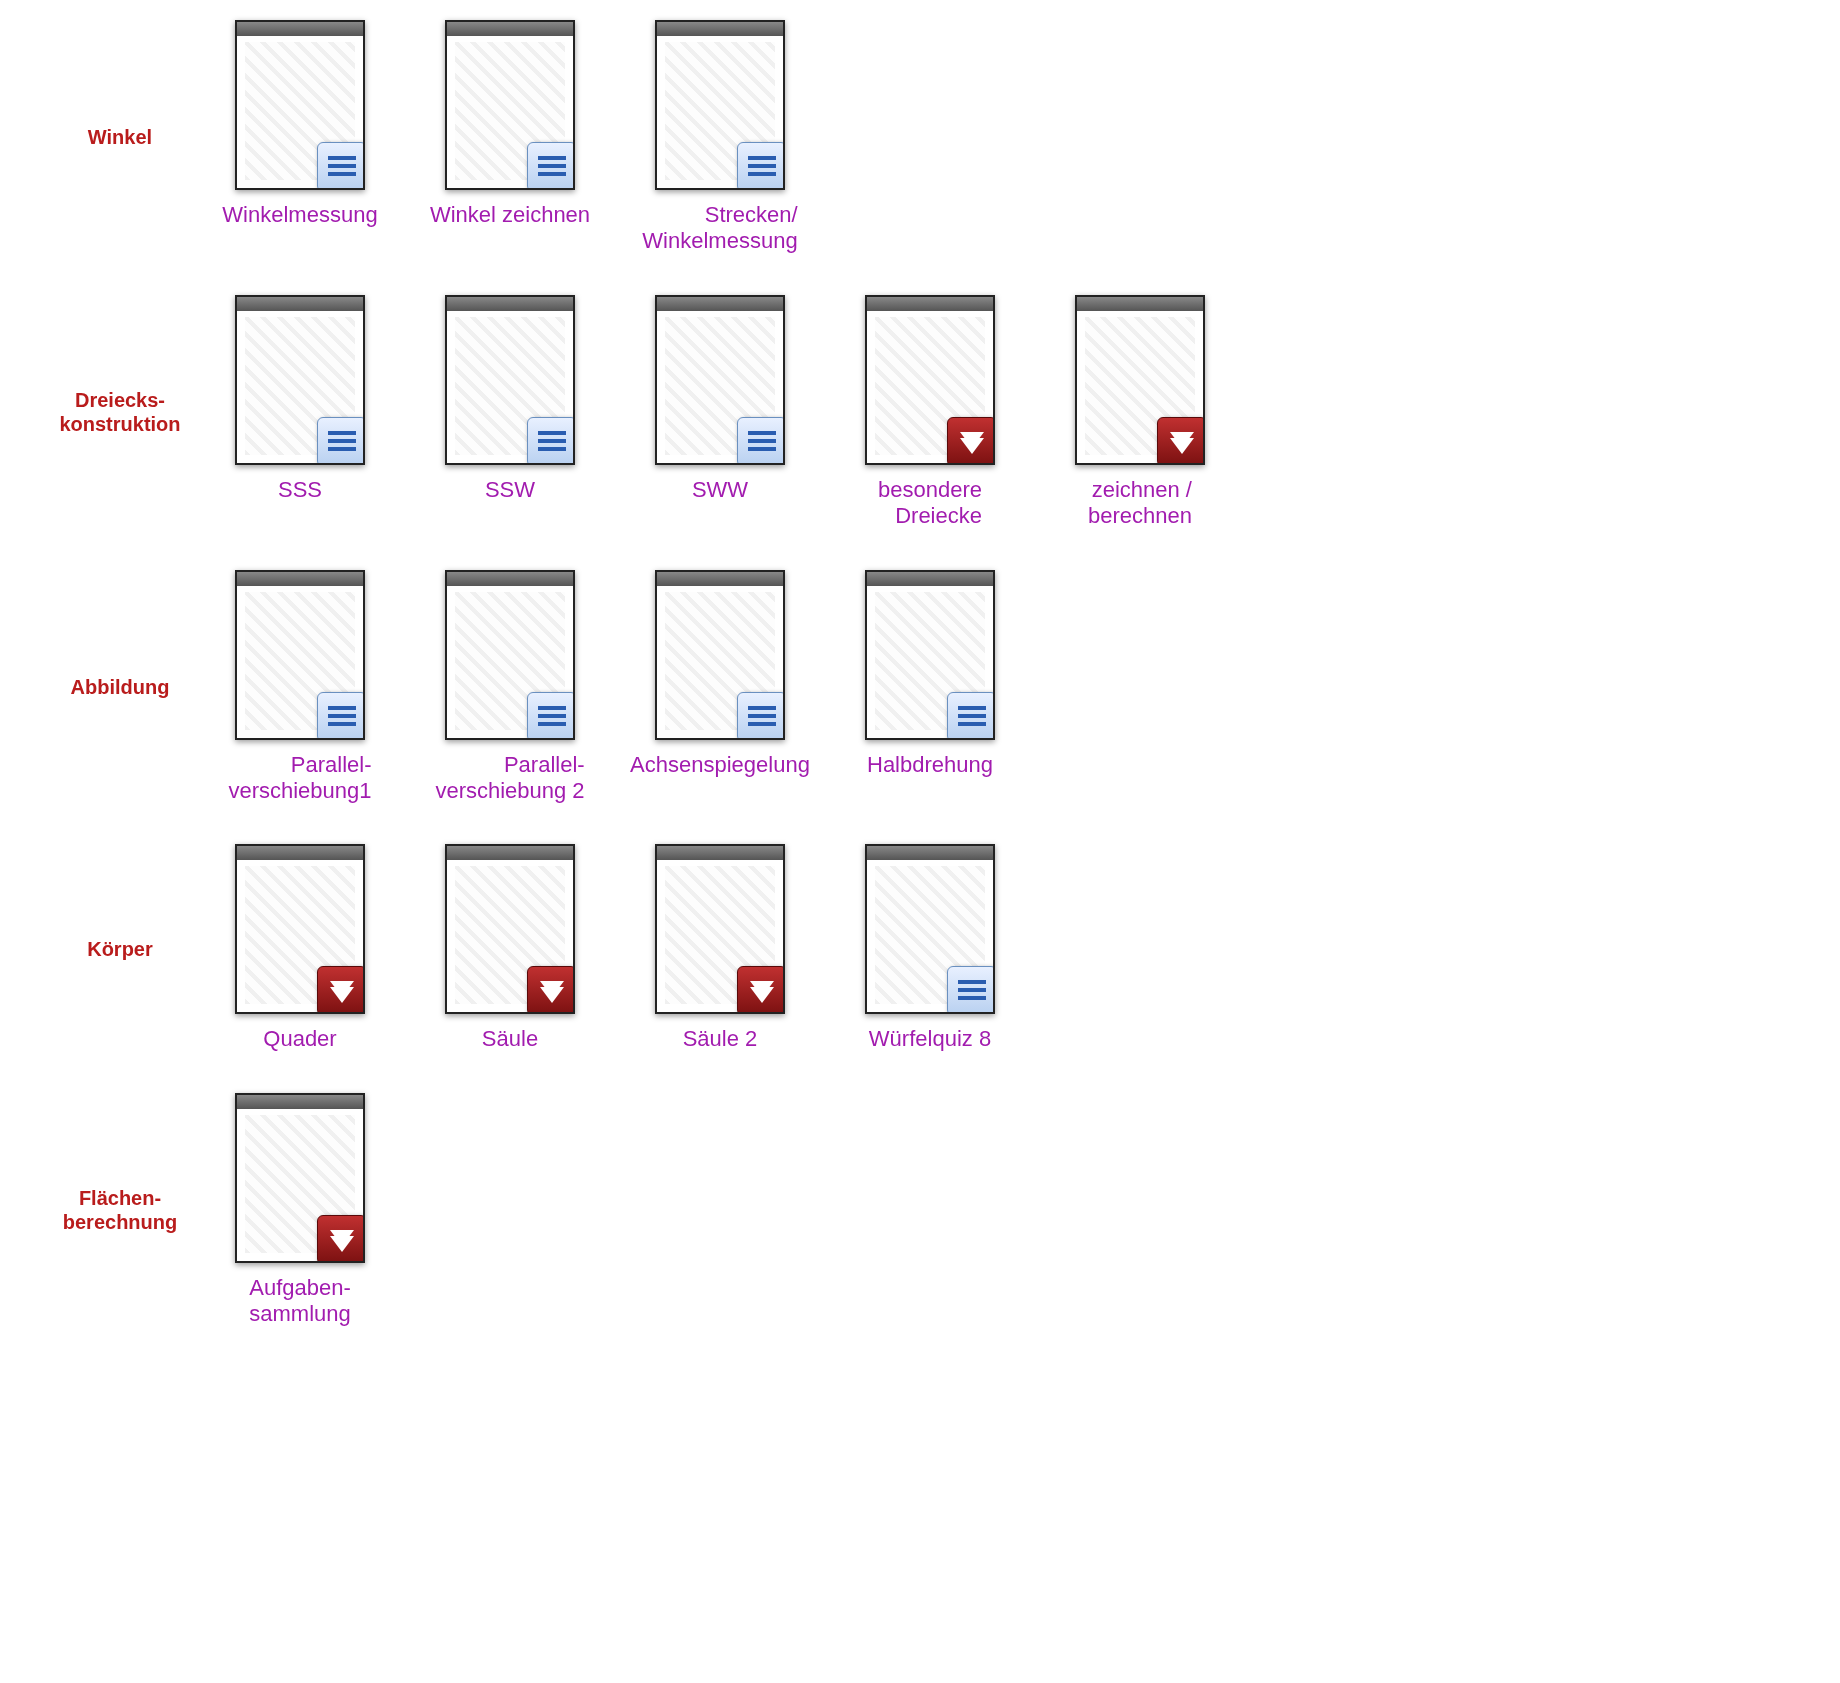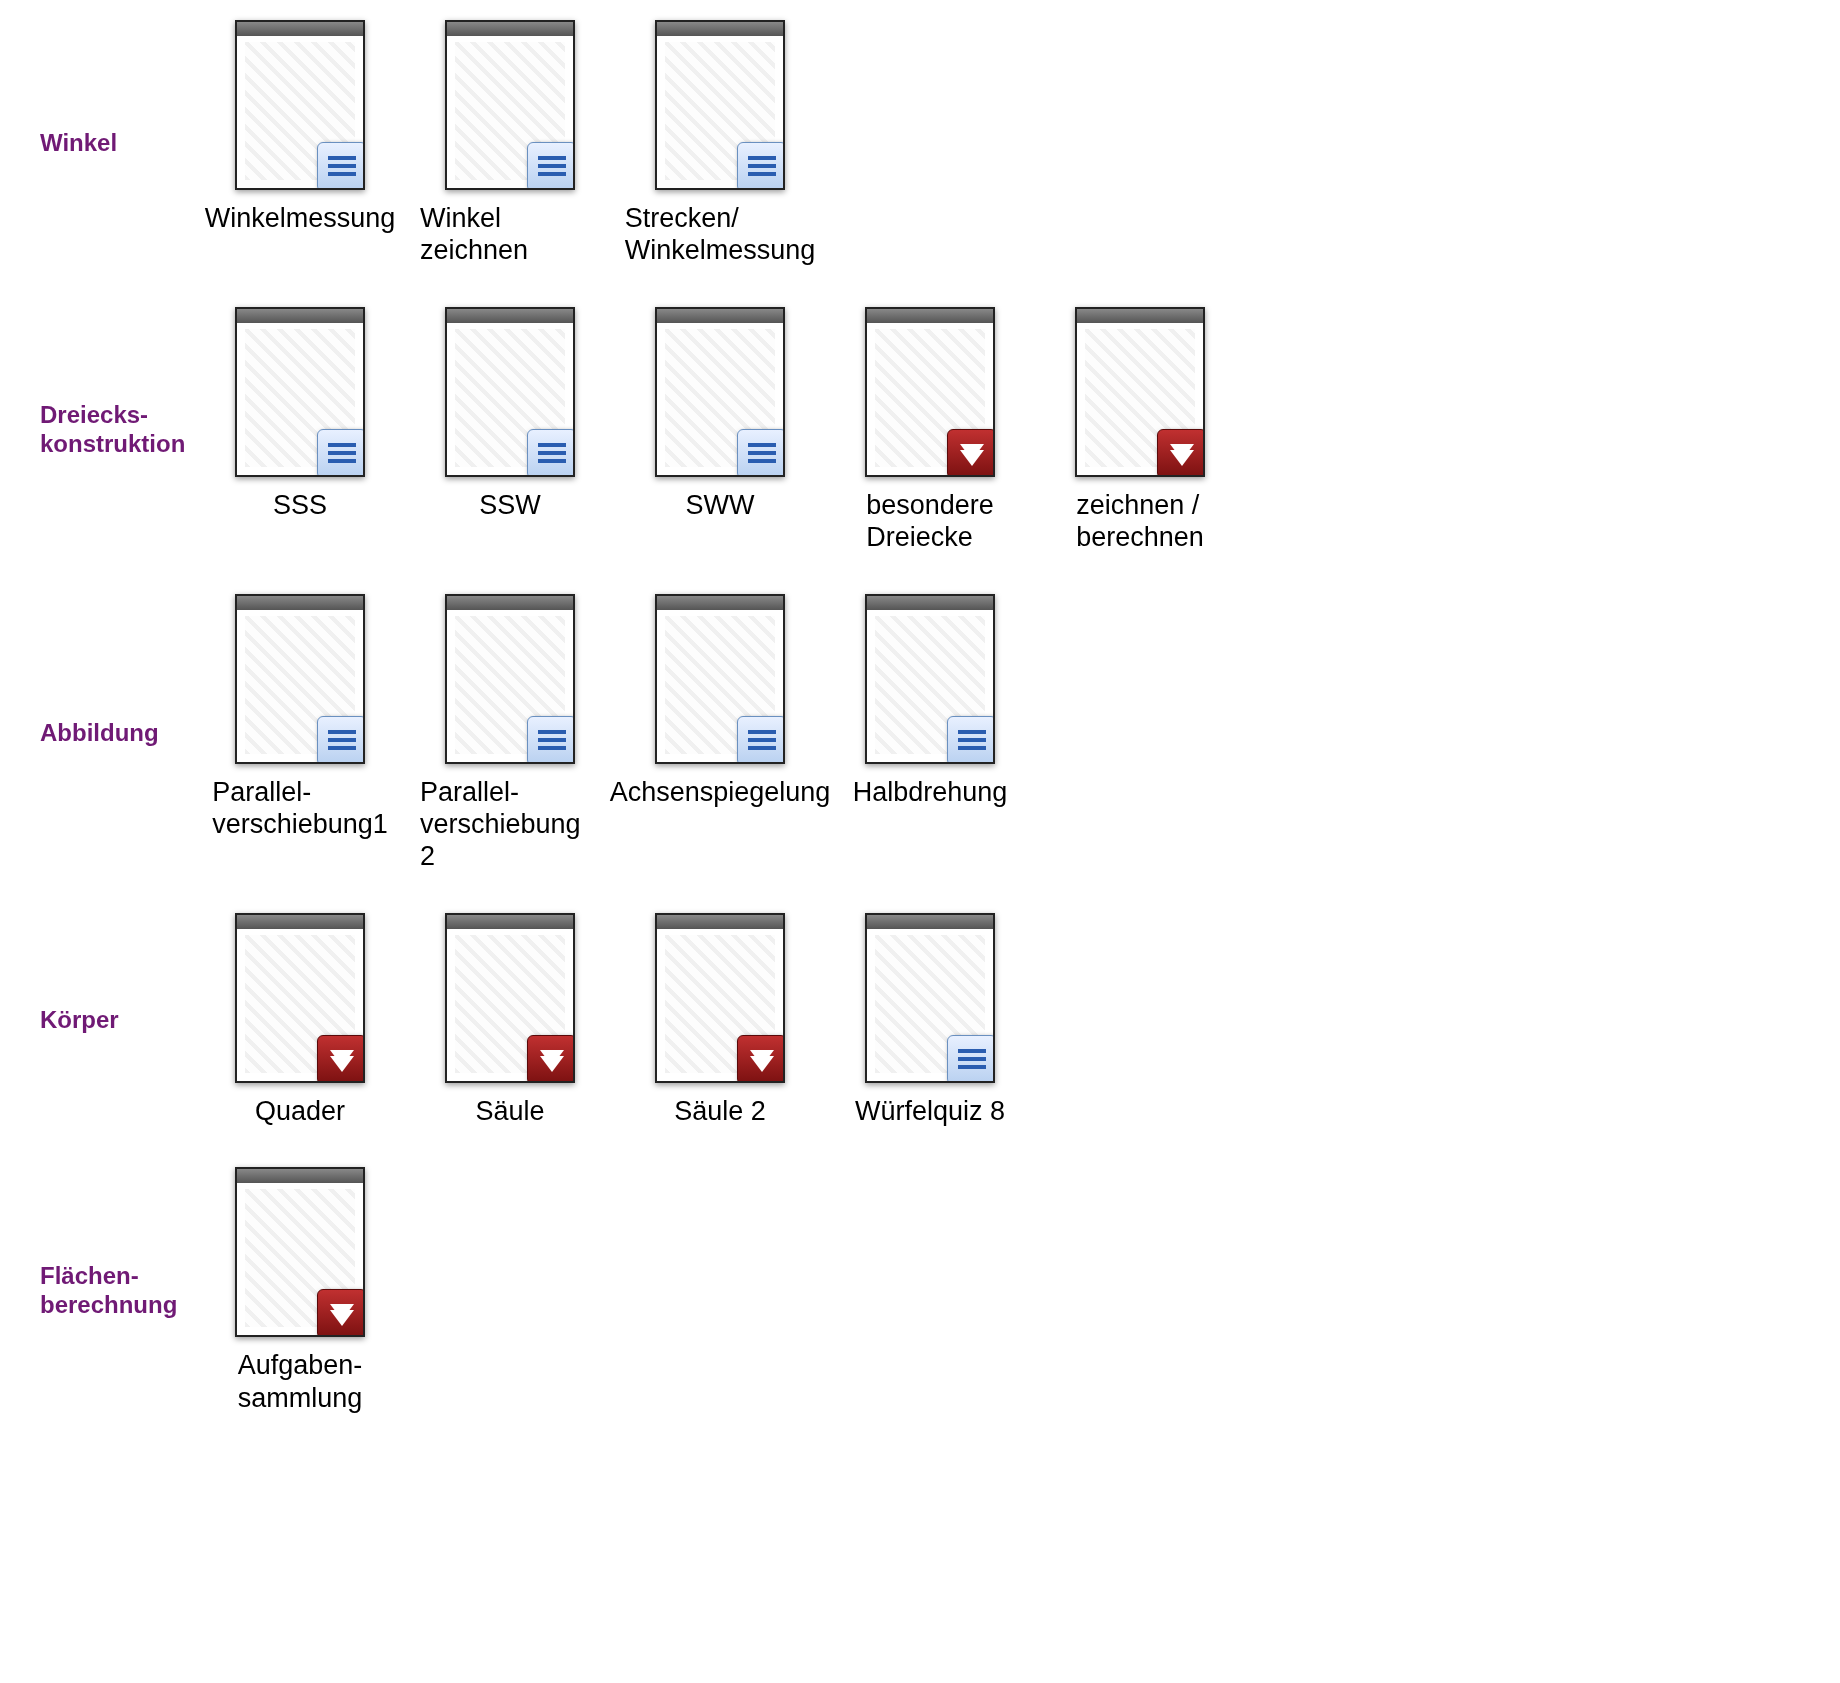--- a/index.html
+++ b/index.html
@@ -12,24 +12,24 @@
   }
   .row {
     display: flex;
     align-items: center;
     margin-bottom: 40px;
   }
   .row-label {
     width: 170px;
     flex-shrink: 0;
     font-weight: bold;
-    font-size: 24px;
-    color: #701a75;
+    font-size: 20px;
+    color: #b91c1c;
     line-height: 1.2;
-    text-align: left;
+    text-align: center;
     padding-right: 10px;
   }
   .items {
     display: flex;
     gap: 30px;
     flex: 1;
   }
   .item {
     display: flex;
     flex-direction: column;
@@ -94,23 +94,23 @@
     content: "";
     display: block;
     width: 0; height: 0;
     border-left: 12px solid transparent;
     border-right: 12px solid transparent;
     border-top: 16px solid #ffffff;
     filter: drop-shadow(0 -6px 0 #fff);
     transform: translateY(4px);
   }
   .caption {
-    font-size: 27px;
-    color: #000000;
-    text-align: left;
+    font-size: 22px;
+    color: #a21caf;
+    text-align: right;
     line-height: 1.2;
   }
 </style>
 </head>
 <body>
 
 <div id="grid">
     <div class="row">
       <div class="row-label">Winkel</div>
       <div class="items">

